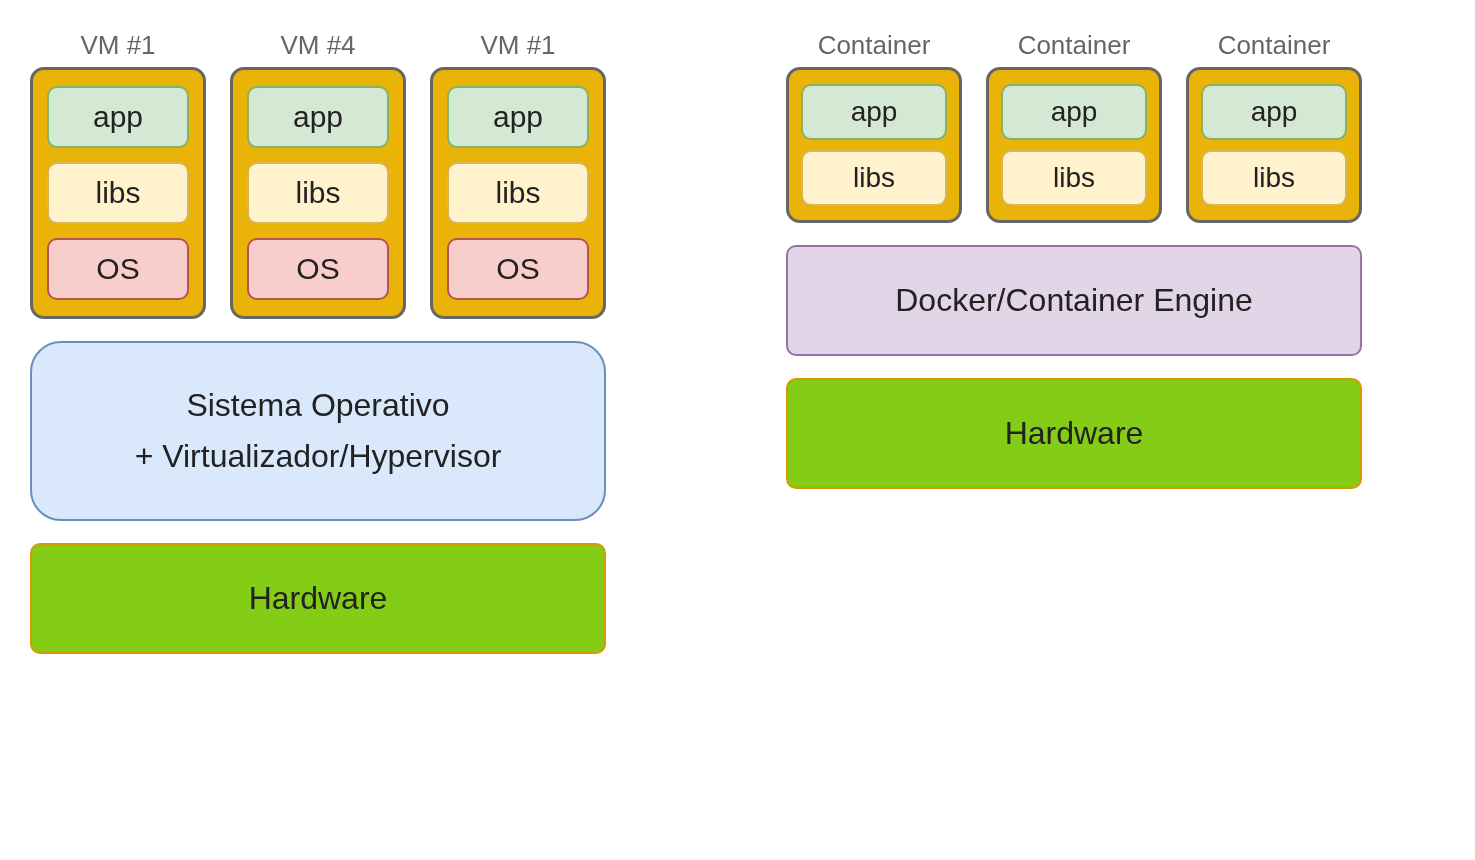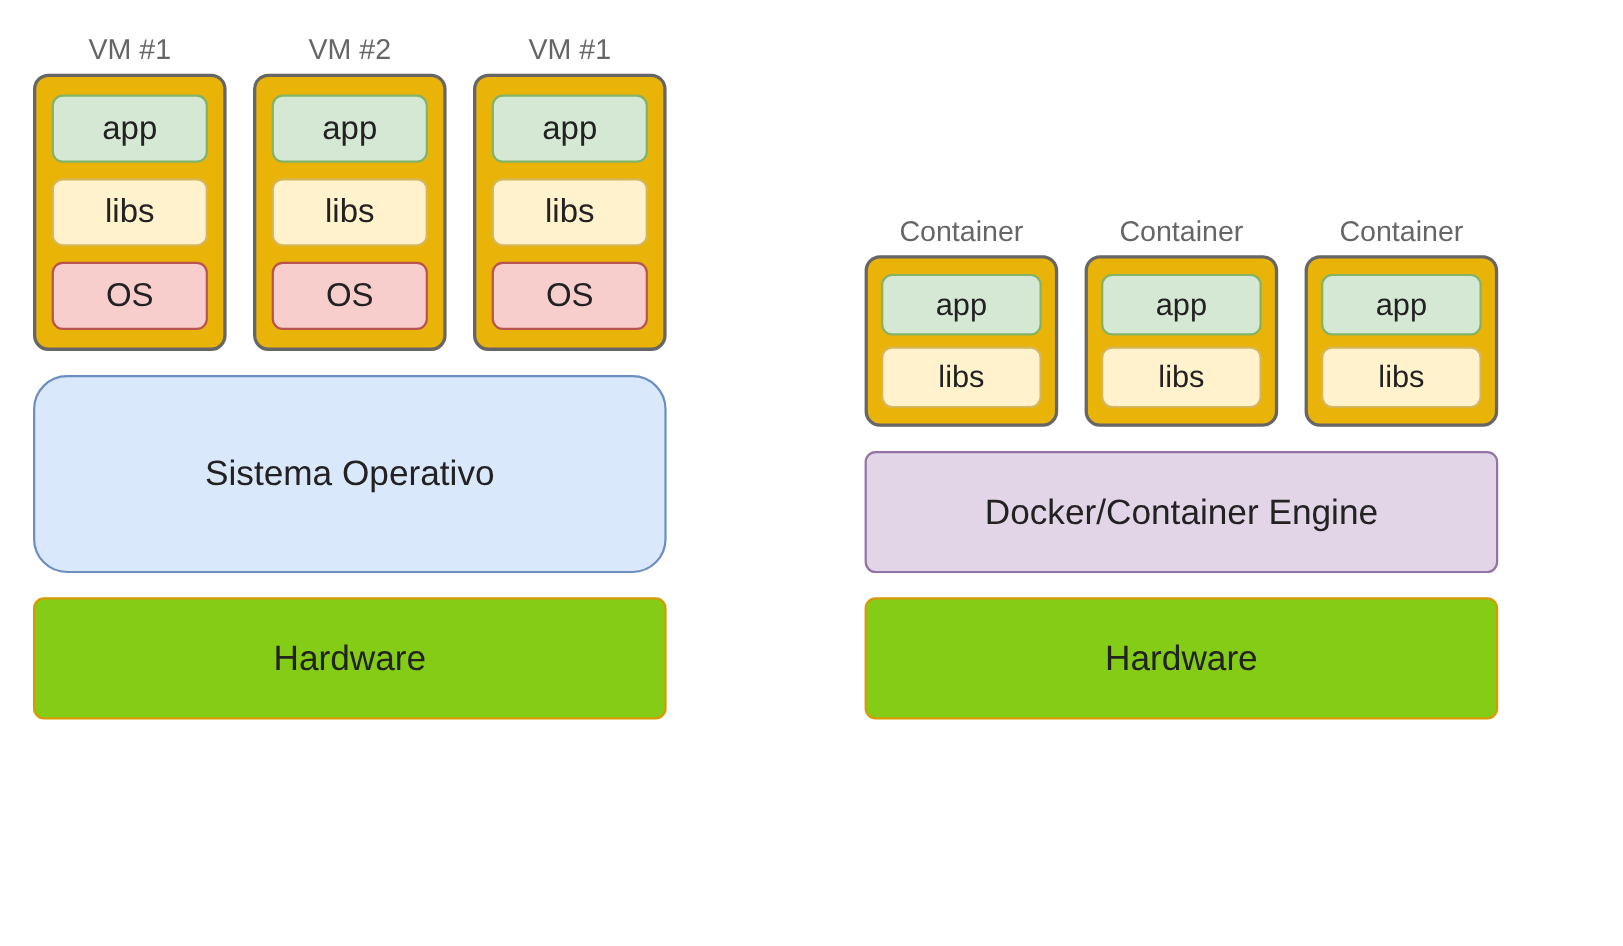--- a/index.html
+++ b/index.html
@@ -6,21 +6,21 @@
     body {
       font-family: Arial, Helvetica, sans-serif;
       background: #ffffff;
       width: 1475px;
       height: 860px;
       padding: 30px;
     }
     .diagram-container {
       display: flex;
       gap: 180px;
-      align-items: flex-end;
+      align-items: flex-start;
     }
     .stack {
       display: flex;
       flex-direction: column;
       gap: 22px;
     }
     .units-row {
       display: flex;
       gap: 24px;
     }
@@ -121,41 +121,42 @@
       <div class="unit-wrapper">
         <div class="unit-label">VM #1</div>
         <div class="unit-box">
           <div class="inner-box box-green">app</div>
           <div class="inner-box box-yellow">libs</div>
           <div class="inner-box box-red">OS</div>
         </div>
       </div>
 
       <div class="unit-wrapper">
-        <div class="unit-label">VM #2</div>
+        <div class="unit-label">VM #4</div>
         <div class="unit-box">
           <div class="inner-box box-green">app</div>
           <div class="inner-box box-yellow">libs</div>
           <div class="inner-box box-red">OS</div>
         </div>
       </div>
 
       <div class="unit-wrapper">
         <div class="unit-label">VM #1</div>
         <div class="unit-box">
           <div class="inner-box box-green">app</div>
           <div class="inner-box box-yellow">libs</div>
           <div class="inner-box box-red">OS</div>
         </div>
       </div>
 
     </div>
 
     <div class="layer-box layer-blue layer-tall">
       <div>Sistema Operativo</div>
+      <div>+ Virtualizador/Hypervisor</div>
     </div>
 
     <div class="layer-box layer-orange layer-short">Hardware</div>
 
   </div>
 
   <div class="stack right-stack">
 
     <div class="units-row">
 

